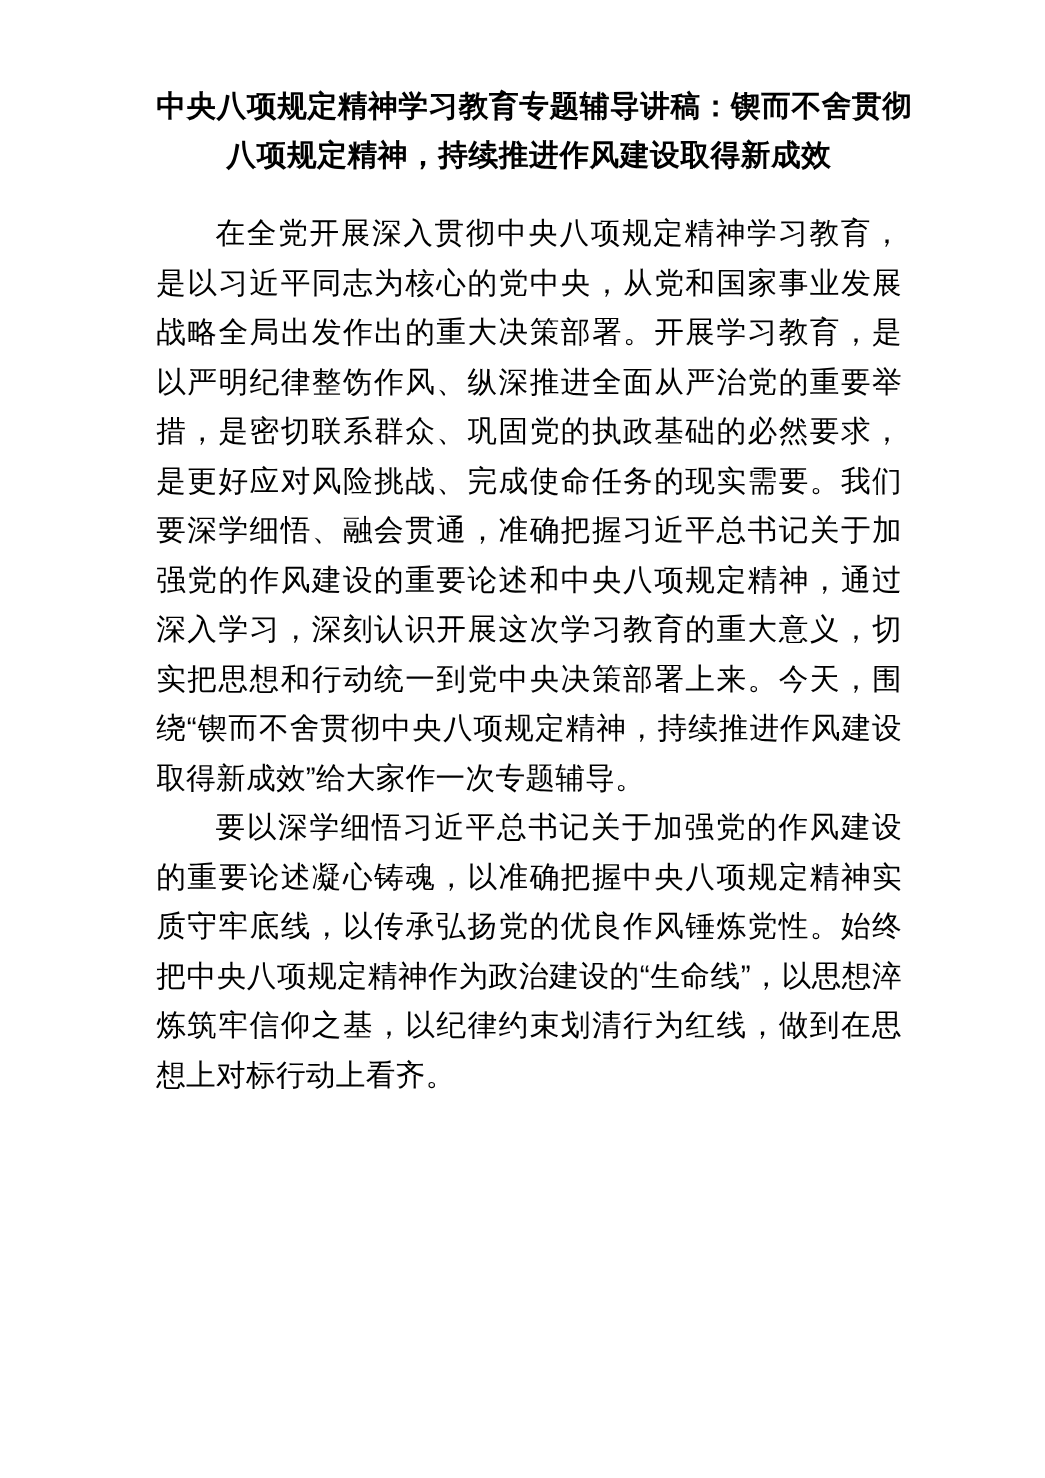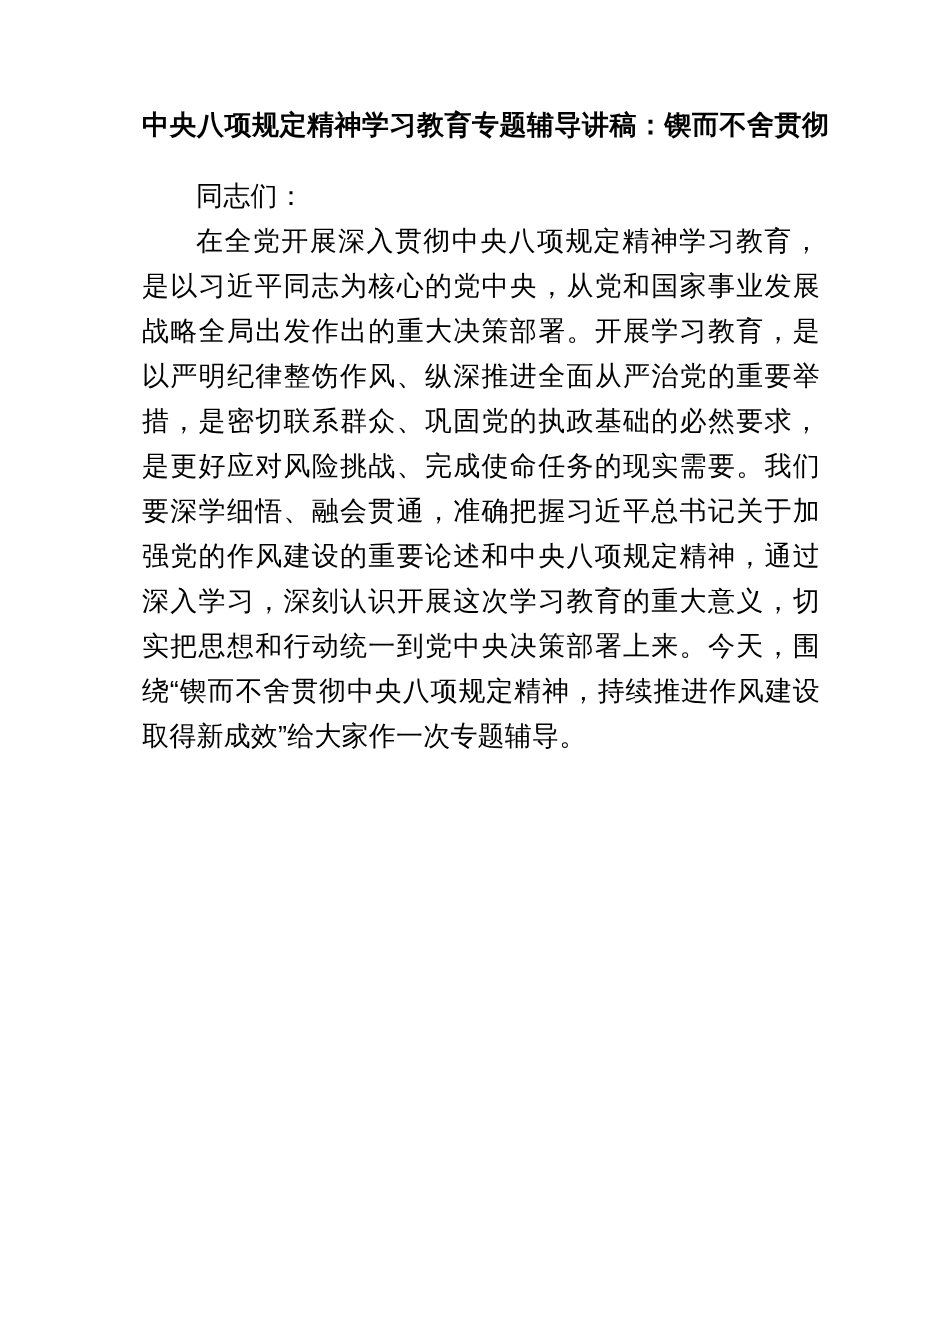--- a/index.html
+++ b/index.html
@@ -7,21 +7,21 @@
     padding: 0;
     background: #ffffff;
   }
   .page {
     position: relative;
     width: 950px;
     height: 1134px;
     margin: 0 auto;
     background: #ffffff;
     box-sizing: border-box;
-    padding: 103px 130px 0 142px;
+    padding: 74px 130px 0 142px;
     color: #000000;
     font-family: "Liberation Sans", "DejaVu Sans", sans-serif;
     overflow: hidden;
   }
   .doc-title {
     font-size: 27px;
     line-height: 45px;
     font-weight: 700;
     text-align: center;
     letter-spacing: 0.5px;
@@ -44,19 +44,20 @@
   .para.heading {
     font-weight: 400;
   }
 </style>
 </head>
 <body>
 
 <div class="page">
   <div class="doc-title">
     <div class="title-line">中央八项规定精神学习教育专题辅导讲稿：锲而不舍贯彻</div>
+    <div class="title-line">八项规定精神，持续推进作风建设取得新成效</div>
   </div>
 
   <div class="doc-body">
-    <p class="para salutation">同志们：</p>
     <p class="para body">在全党开展深入贯彻中央八项规定精神学习教育，是以习近平同志为核心的党中央，从党和国家事业发展战略全局出发作出的重大决策部署。开展学习教育，是以严明纪律整饬作风、纵深推进全面从严治党的重要举措，是密切联系群众、巩固党的执政基础的必然要求，是更好应对风险挑战、完成使命任务的现实需要。我们要深学细悟、融会贯通，准确把握习近平总书记关于加强党的作风建设的重要论述和中央八项规定精神，通过深入学习，深刻认识开展这次学习教育的重大意义，切实把思想和行动统一到党中央决策部署上来。今天，围绕“锲而不舍贯彻中央八项规定精神，持续推进作风建设取得新成效”给大家作一次专题辅导。</p>
+    <p class="para body">要以深学细悟习近平总书记关于加强党的作风建设的重要论述凝心铸魂，以准确把握中央八项规定精神实质守牢底线，以传承弘扬党的优良作风锤炼党性。始终把中央八项规定精神作为政治建设的“生命线”，以思想淬炼筑牢信仰之基，以纪律约束划清行为红线，做到在思想上对标行动上看齐。</p>
   </div>
 </div>
 
 </body></html>

